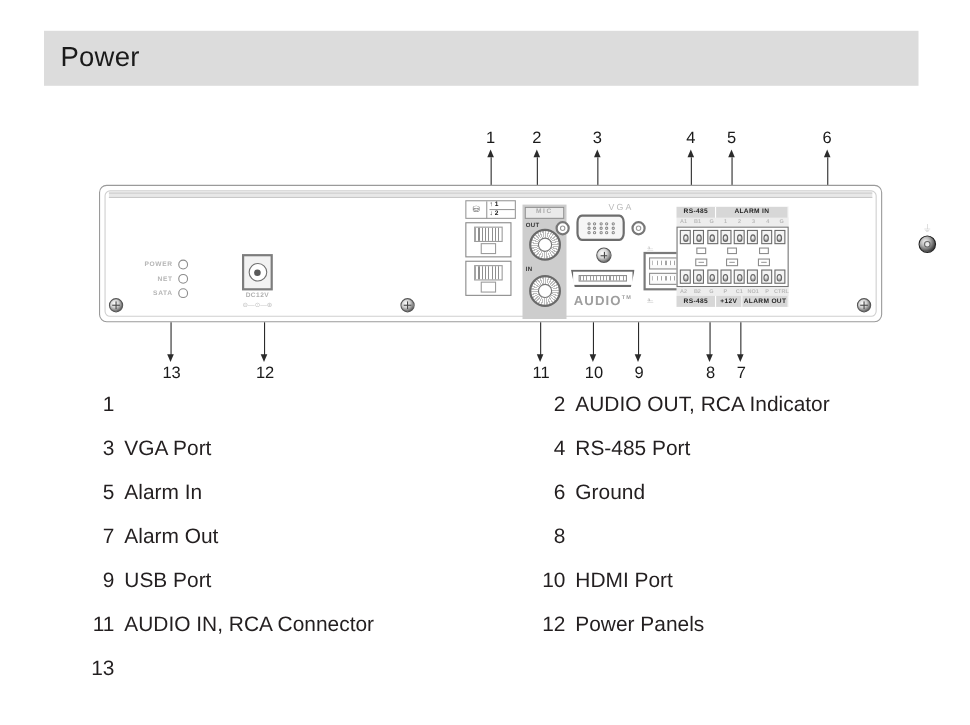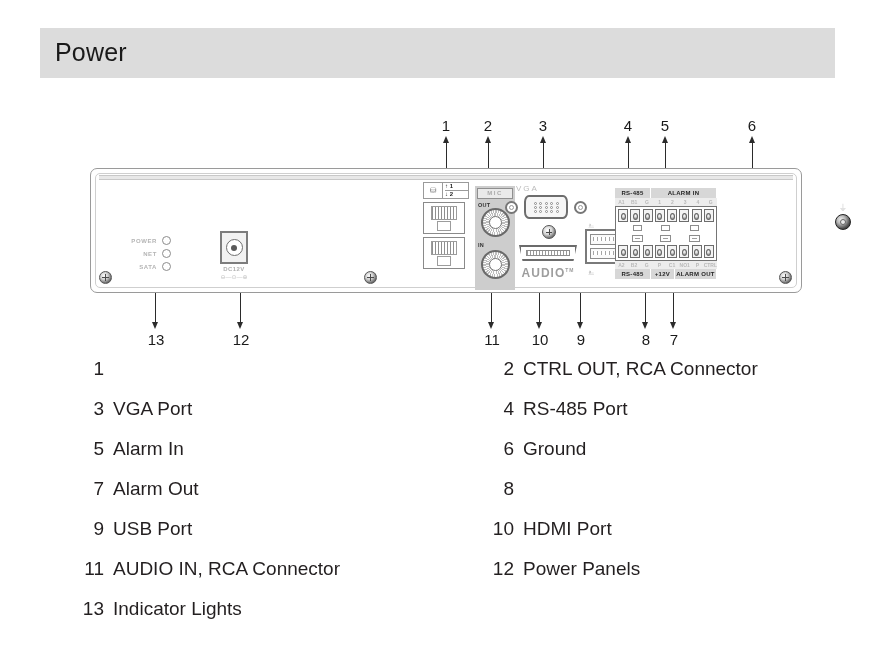--- a/index.html
+++ b/index.html
@@ -291,21 +291,21 @@
     font-size: 5.5px;
     font-weight: bold;
     color: #333;
     letter-spacing: 0.3px;
   }
 
   
   .vga-label {
     position: absolute;
     left: 425px; top: 15px;
-    width: 60px; text-align: left;
+    width: 60px; text-align: right;
     font-size: 8px; font-weight: normal;
     letter-spacing: 2px;
     color: #bbb;
   }
   .vga-port {
     position: absolute;
     left: 433px; top: 26px;
     width: 44px; height: 24px;
     border: 2px solid #6d6d6d;
     border-radius: 5px / 7px;
@@ -746,21 +746,21 @@
 </div>
 
 <div class="legend">
 
   <div class="legend-row">
     <div class="legend-item col-left">
       <span class="legend-num">1</span>
     </div>
     <div class="legend-item col-right">
       <span class="legend-num">2</span>
-      <span>CTRL OUT, RCA Connector</span>
+      <span>AUDIO OUT, RCA Indicator</span>
     </div>
   </div>
 
   <div class="legend-row">
     <div class="legend-item col-left">
       <span class="legend-num">3</span>
       <span>VGA Port</span>
     </div>
     <div class="legend-item col-right">
       <span class="legend-num">4</span>
@@ -807,17 +807,16 @@
     </div>
     <div class="legend-item col-right">
       <span class="legend-num">12</span>
       <span>Power Panels</span>
     </div>
   </div>
 
   <div class="legend-row">
     <div class="legend-item col-left">
       <span class="legend-num">13</span>
-      <span>Indicator Lights</span>
     </div>
   </div>
 
 </div>
 
 </body></html>

